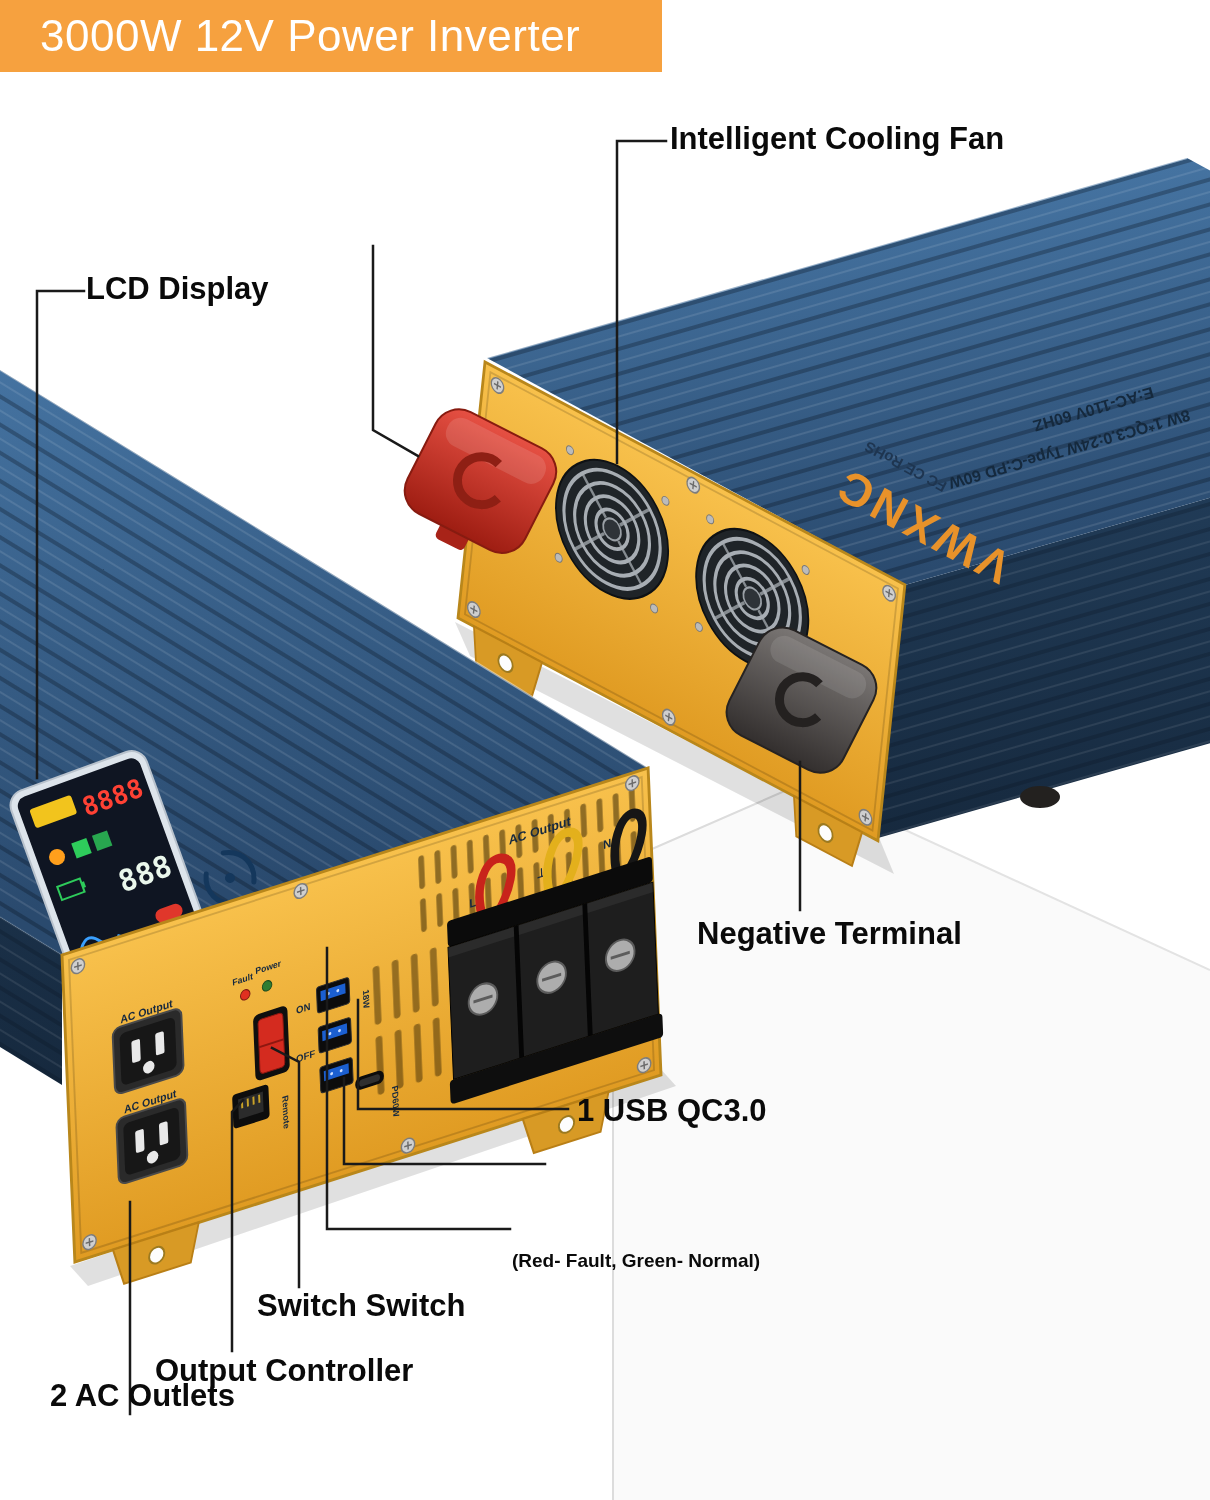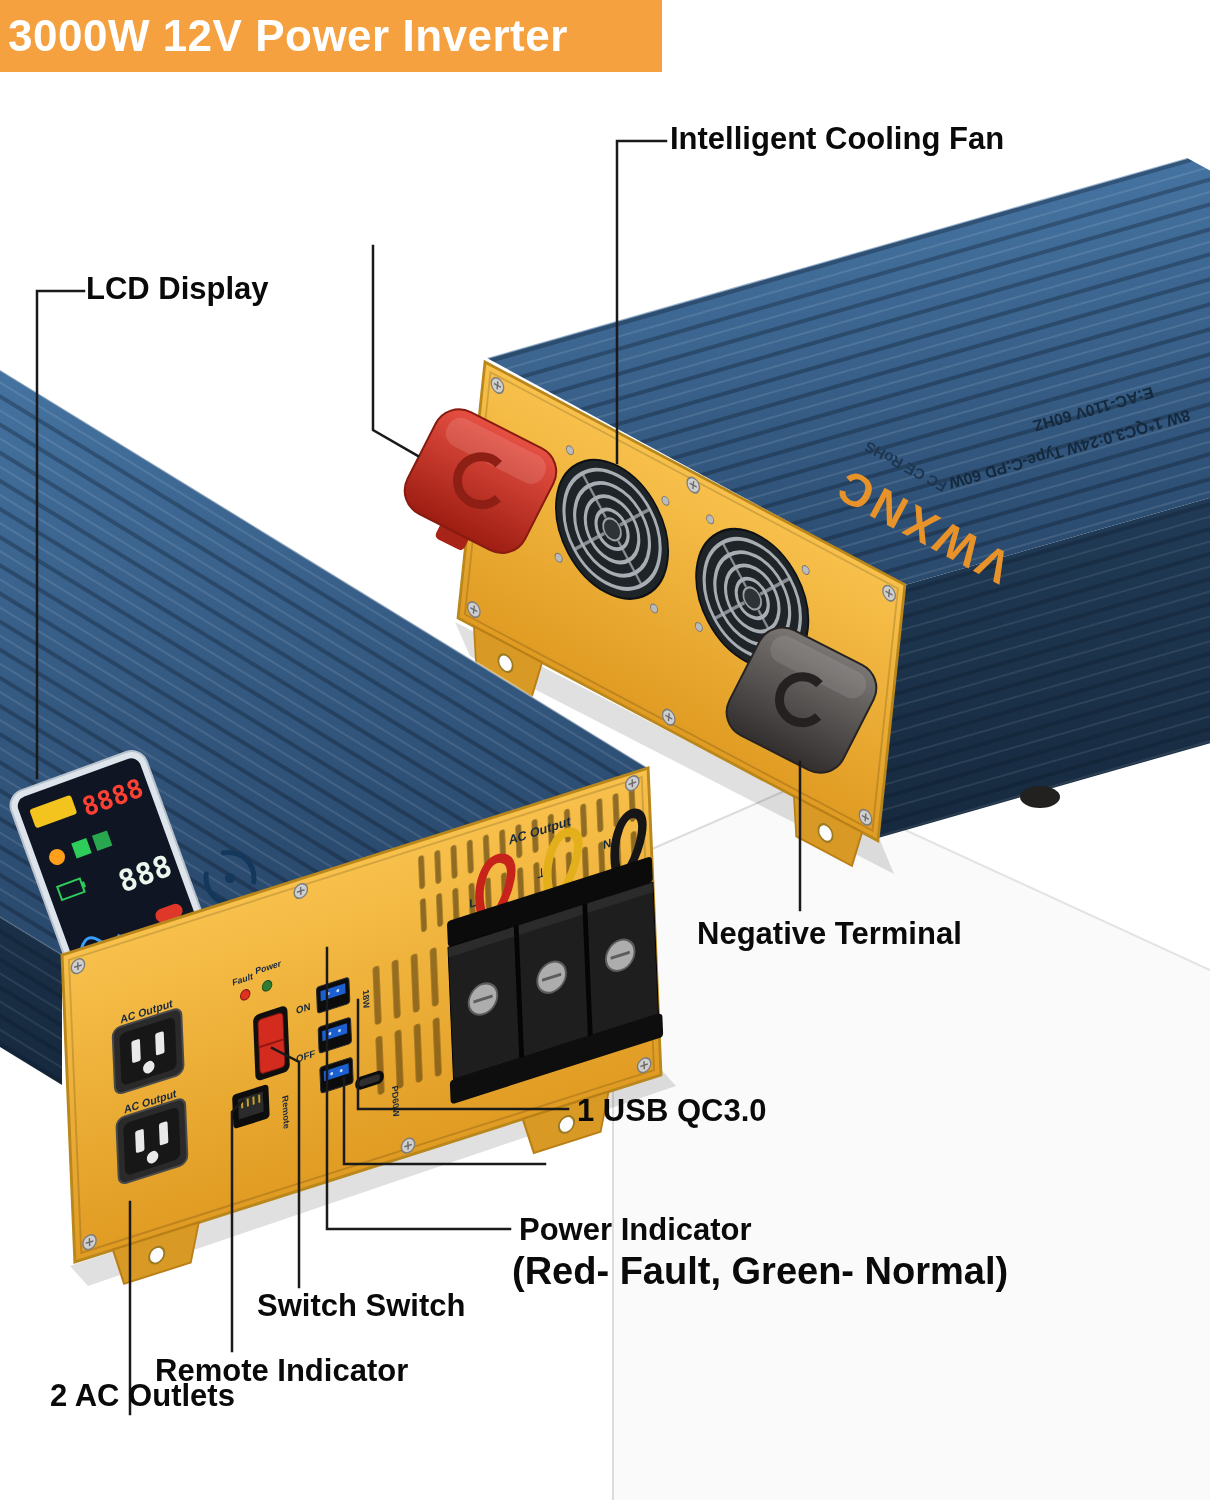--- a/index.html
+++ b/index.html
@@ -3,23 +3,23 @@
 <meta charset="utf-8">
 <style>
   html,body{margin:0;padding:0;background:#fff;}
   .stage{position:relative;width:1210px;height:1500px;background:#fff;overflow:hidden;
          font-family:"Liberation Sans",sans-serif;}
   .art{position:absolute;left:0;top:0;}
   .art text{font-family:"Liberation Sans",sans-serif;font-weight:700;}
   .art text.mono{font-family:"DejaVu Sans Mono",monospace;}
   .banner{position:absolute;left:0;top:0;width:662px;height:72px;background:#F6A13F;
           display:flex;align-items:center;}
-  .banner span{font-size:44px;font-weight:700;color:#ffffff;padding-left:8px;letter-spacing:.5px;}
+  .banner span{font-size:44px;font-weight:400;color:#ffffff;padding-left:40px;letter-spacing:.5px;}
   .callout{position:absolute;font-size:31px;font-weight:700;color:#0a0a0a;white-space:nowrap;text-align:right;}
-  .callout.small{font-size:38px;}
+  .callout.small{font-size:19px;}
 </style>
 </head>
 <body>
 
 <div class="stage">
 
 <svg class="art" width="1210" height="1500" viewBox="0 0 1210 1500">
   <defs>
     <linearGradient id="blueTop" x1="0" y1="0" x2="0.25" y2="1">
       <stop offset="0" stop-color="#4A7BAB"></stop>
@@ -304,19 +304,18 @@
 </svg>
 
 <div class="banner">
   <span>3000W 12V Power Inverter</span>
 </div>
 
 <div class="callout" style="left:670px;top:121px">Intelligent Cooling Fan</div>
 <div class="callout" style="left:86px;top:271px">LCD Display</div>
 <div class="callout" style="left:697px;top:916px">Negative Terminal</div>
 <div class="callout" style="left:577px;top:1093px">1 USB QC3.0</div>
-<div class="callout" style="left:519px;top:1212px">Power Indicator</div>
 <div class="callout small" style="left:512px;top:1250px">(Red- Fault, Green- Normal)</div>
 <div class="callout" style="left:257px;top:1288px">Switch Switch</div>
-<div class="callout" style="left:155px;top:1353px">Remote Indicator</div>
+<div class="callout" style="left:155px;top:1353px">Output Controller</div>
 <div class="callout" style="left:50px;top:1378px">2 AC Outlets</div>
 
 </div>
 
 </body></html>

